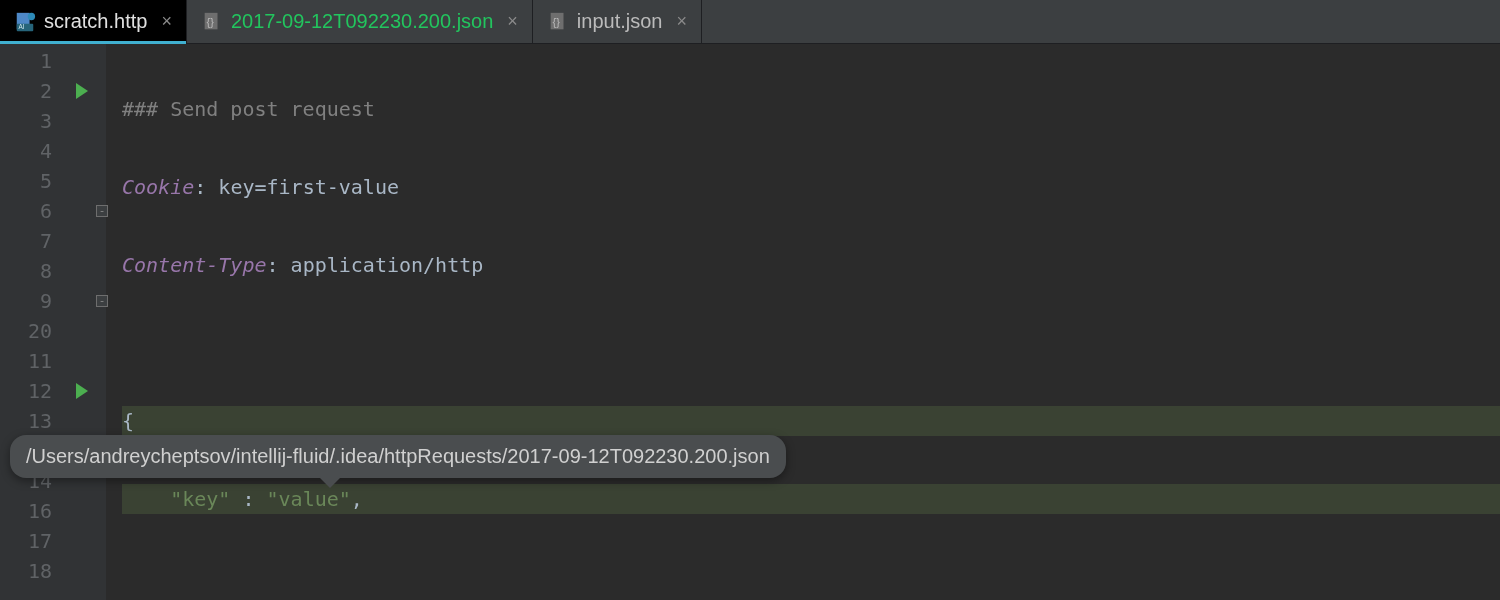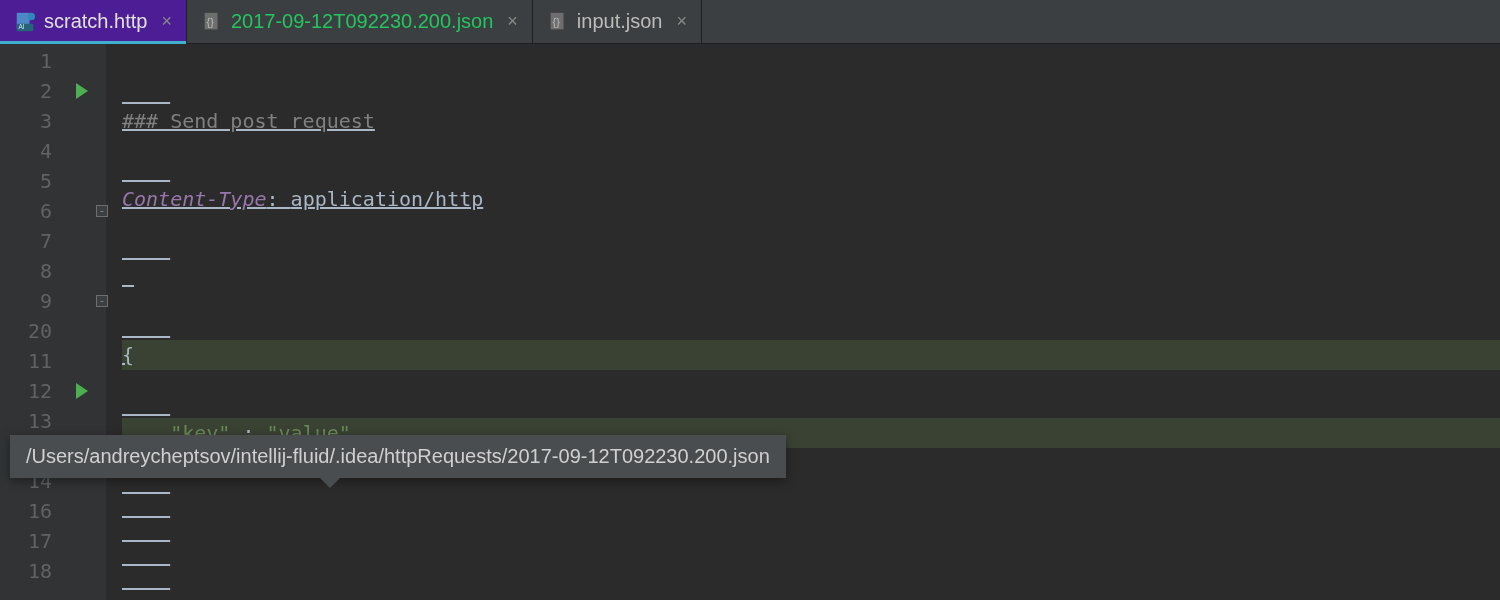--- a/index.html
+++ b/index.html
@@ -25,21 +25,21 @@
     gap: 8px;
     padding: 0 14px;
     border-right: 1px solid #1e1f22;
     color: #bbbbbb;
     font-family: "Helvetica Neue", Arial, sans-serif;
     font-size: 20px;
     cursor: pointer;
     position: relative;
   }
   .tab.active {
-    background: #4c1d95;
+    background: #000000;
     color: #e0e0e0;
   }
   .tab.active::after {
     content: "";
     position: absolute;
     left: 0; right: 0; bottom: -1px; height: 3px;
     background: #40b0d0;
   }
   .tab .label.jsonlabel { color: #22c55e; }
   .tab .close { color: #8a8a8a; font-size: 18px; margin-left: 6px; }
@@ -80,25 +80,24 @@
     right: -2px; top: 50%; transform: translateY(-50%);
     width: 12px; height: 12px;
     border: 1px solid #6e6e6e;
     background: #3c3f41;
     font-size: 11px; line-height: 10px;
     color: #888; text-align: center;
   }
 
   .code {
     flex: 1;
-    padding-top: 14px;
+    padding-top: 2px;
     padding-left: 16px;
     white-space: pre;
     position: relative;
-    text-decoration: underline;
   }
   .code .line {
     height: 30px;
     line-height: 30px;
   }
   .line.jsonbg { background: #3a4233; }
 
   
   .kw-method { color: #cc7832; font-weight: bold; }
   .hdr-name { color: #9876aa; font-style: italic; }
@@ -110,21 +109,21 @@
   
   .tooltip {
     position: absolute;
     left: 10px;
     top: 435px;
     background: #4a4d4f;
     color: #d0d0d0;
     font-family: "Helvetica Neue", Arial, sans-serif;
     font-size: 20px;
     padding: 10px 16px;
-    border-radius: 0;
+    border-radius: 16px;
     box-shadow: 0 3px 10px rgba(0,0,0,0.4);
   }
   .tooltip::after {
     content: "";
     position: absolute;
     left: 310px;
     bottom: -10px;
     width: 0; height: 0;
     border-left: 10px solid transparent;
     border-right: 10px solid transparent;
@@ -186,20 +185,21 @@
     <div class="row"><span>13</span></div>
     <div class="row"><span>14</span></div>
     <div class="row"><span>14</span></div>
     <div class="row"><span>16</span></div>
     <div class="row"><span>17</span></div>
     <div class="row"><span>18</span></div>
   </div>
 
   <div class="code">
     <div class="line"><span class="comment">### Send post request</span></div>
+    <div class="line"><span class="hdr-name">Cookie</span><span class="plain">: </span><span class="plain">key=first-value</span></div>
     <div class="line"><span class="hdr-name">Content-Type</span><span class="plain">: </span><span class="plain">application/http</span></div>
     <div class="line">&nbsp;</div>
     <div class="line jsonbg"><span class="brace">{</span></div>
     <div class="line jsonbg"><span>    </span><span class="str">"key"</span><span class="plain"> : </span><span class="str">"value"</span><span class="plain">,</span></div>
     
     
     
     
     
     

